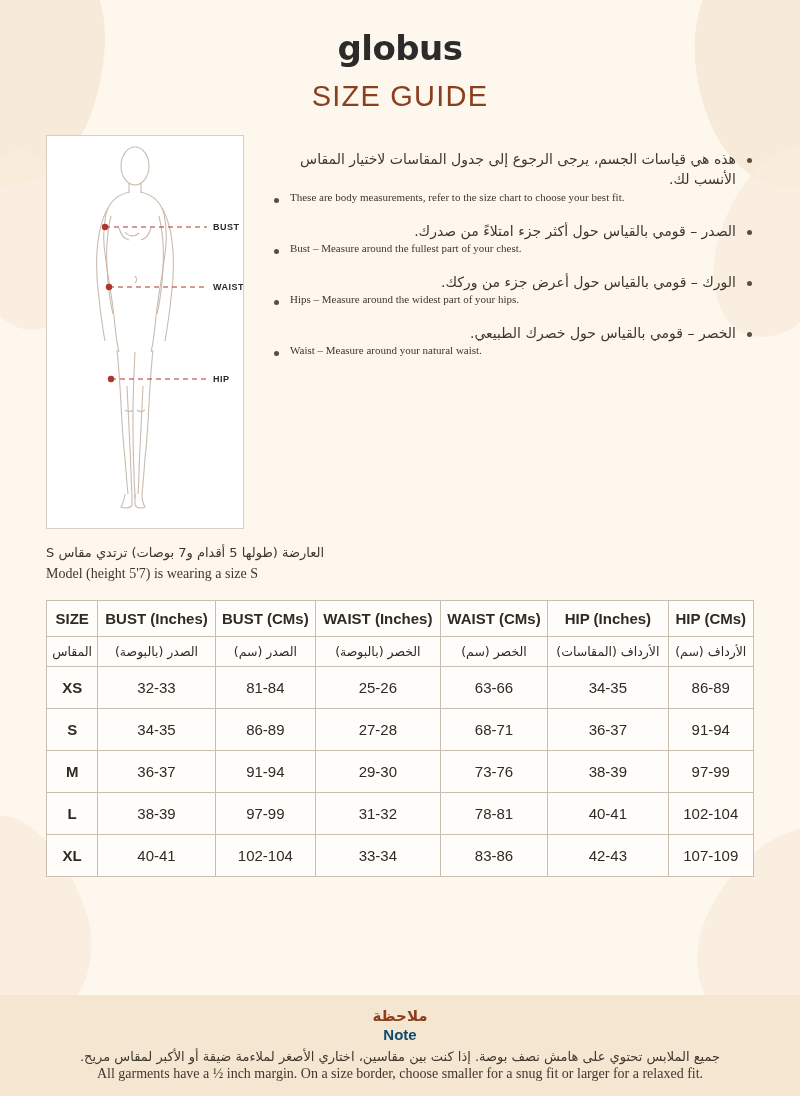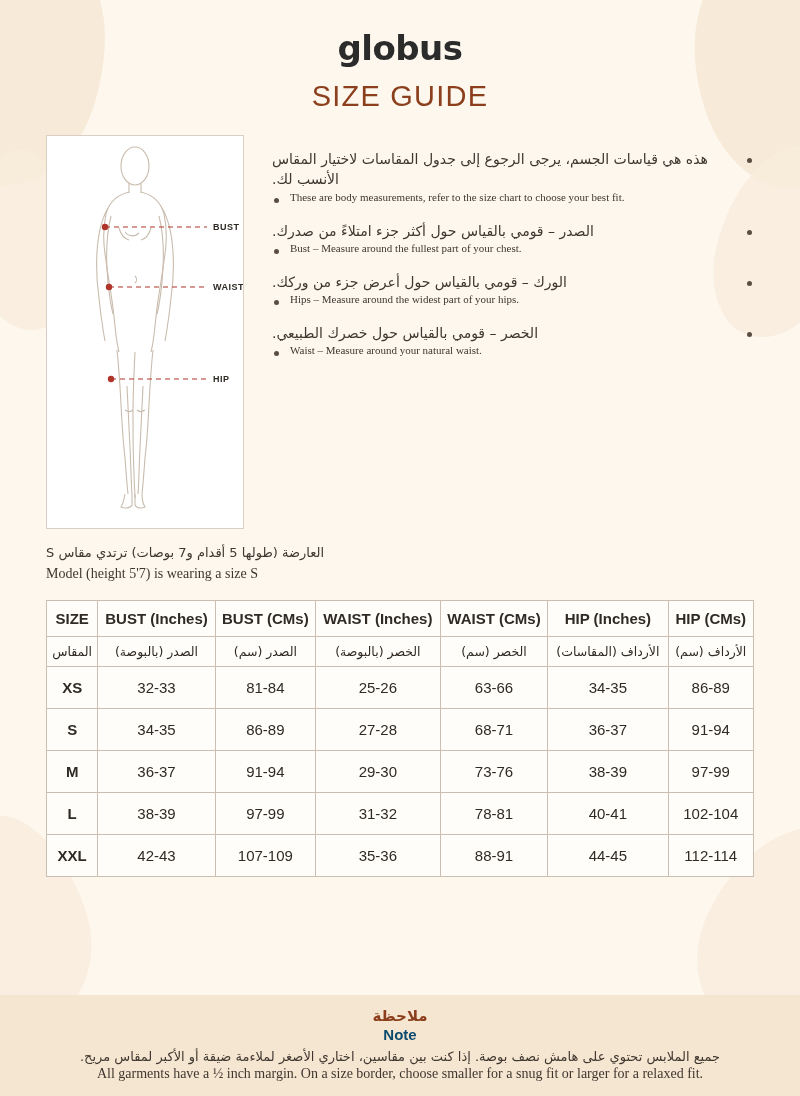--- a/index.html
+++ b/index.html
@@ -97,21 +97,21 @@
     content: "";
     position: absolute;
     left: 2px;
     top: 8px;
     width: 5px; height: 5px;
     background: #5a4e42;
     border-radius: 50%;
   }
   .bl.ar {
     direction: rtl;
-    text-align: left;
+    text-align: right;
     padding-left: 0;
     padding-right: 18px;
     font-family: "DejaVu Sans", sans-serif;
     font-size: 14px;
   }
   .bl.ar:before {
     left: auto;
     right: 2px;
     top: 9px;
   }
@@ -367,27 +367,27 @@
         <tr class="data-row">
           <td class="size-cell">L</td>
           <td class="val">38-39</td>
           <td class="val">97-99</td>
           <td class="val">31-32</td>
           <td class="val">78-81</td>
           <td class="val">40-41</td>
           <td class="val">102-104</td>
         </tr>
         <tr class="data-row">
-          <td class="size-cell">XXL</td>
+          <td class="size-cell">XL</td>
+          <td class="val">40-41</td>
+          <td class="val">102-104</td>
+          <td class="val">33-34</td>
+          <td class="val">83-86</td>
           <td class="val">42-43</td>
           <td class="val">107-109</td>
-          <td class="val">35-36</td>
-          <td class="val">88-91</td>
-          <td class="val">44-45</td>
-          <td class="val">112-114</td>
         </tr>
       </tbody>
     </table>
 
   </div>
 
   <div class="footer">
     <div class="note-ar">ملاحظة</div>
     <div class="note-en">Note</div>
     <div class="body-ar">جميع الملابس تحتوي على هامش نصف بوصة. إذا كنت بين مقاسين، اختاري الأصغر لملاءمة ضيقة أو الأكبر لمقاس مريح.</div>

